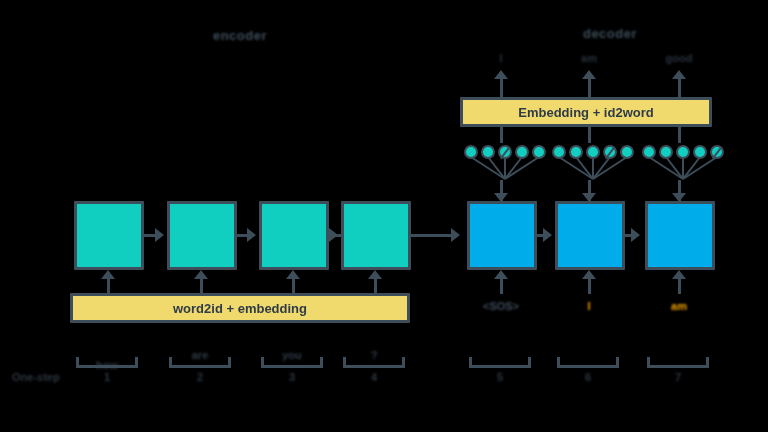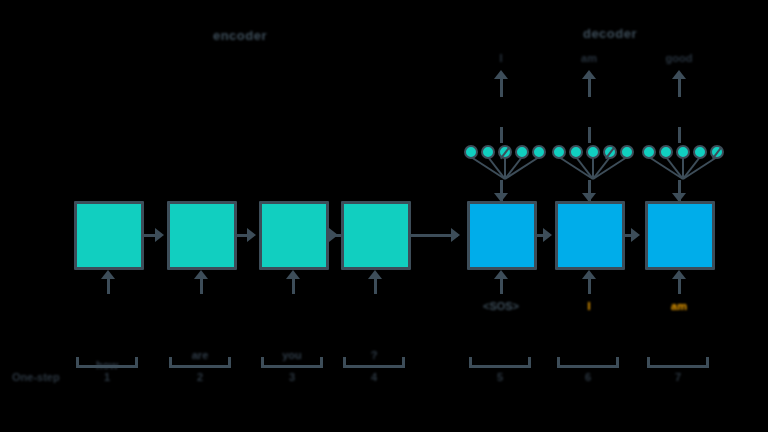--- a/index.html
+++ b/index.html
@@ -122,20 +122,21 @@
   <div class="hline" style="left:144px;top:234px;width:14px;"></div>
   <div class="arrow-r" style="left:155px;top:228px;"></div>
   <div class="hline" style="left:237px;top:234px;width:12px;"></div>
   <div class="arrow-r" style="left:247px;top:228px;"></div>
   <div class="hline" style="left:329px;top:234px;width:12px;"></div>
   <div class="arrow-r" style="left:329px;top:228px;"></div>
 
   <div class="hline" style="left:411px;top:234px;width:47px;"></div>
   <div class="arrow-r" style="left:451px;top:228px;"></div>
 
+  <div class="yellow-box" style="left:70px;top:293px;width:340px;height:30px;">word2id + embedding</div>
 
   <div class="vline" style="left:107px;top:278px;height:16px;"></div>
   <div class="arrow-u" style="left:101px;top:270px;"></div>
   <div class="vline" style="left:200px;top:278px;height:16px;"></div>
   <div class="arrow-u" style="left:194px;top:270px;"></div>
   <div class="vline" style="left:292px;top:278px;height:16px;"></div>
   <div class="arrow-u" style="left:286px;top:270px;"></div>
   <div class="vline" style="left:374px;top:278px;height:16px;"></div>
   <div class="arrow-u" style="left:368px;top:270px;"></div>
 
@@ -224,20 +225,21 @@
       <div class="funnel-leg" style="left: 40px; top: 12px; height: 22px; transform: rotate(0deg);"></div>
       <div class="funnel-leg" style="left: 57px; top: 12px; height: 27.8029px; transform: rotate(37.6942deg);"></div>
       <div class="funnel-leg" style="left: 74px; top: 12px; height: 40.4969px; transform: rotate(57.0948deg);"></div>
       <div class="dot" style="left: 0px;"></div>
       <div class="dot" style="left: 17px;"></div>
       <div class="dot" style="left: 34px;"></div>
       <div class="dot" style="left: 51px;"></div>
       <div class="dot slashed" style="left: 68px;"></div>
     </div>
 
+  <div class="yellow-box" style="left:460px;top:97px;width:252px;height:30px;">Embedding + id2word</div>
 
   <div class="vline" style="left:500px;top:127px;height:16px;"></div>
   <div class="vline" style="left:588px;top:127px;height:16px;"></div>
   <div class="vline" style="left:678px;top:127px;height:16px;"></div>
 
   <div class="vline" style="left:500px;top:78px;height:19px;"></div>
   <div class="arrow-u" style="left:494px;top:70px;"></div>
   <div class="vline" style="left:588px;top:78px;height:19px;"></div>
   <div class="arrow-u" style="left:582px;top:70px;"></div>
   <div class="vline" style="left:678px;top:78px;height:19px;"></div>

